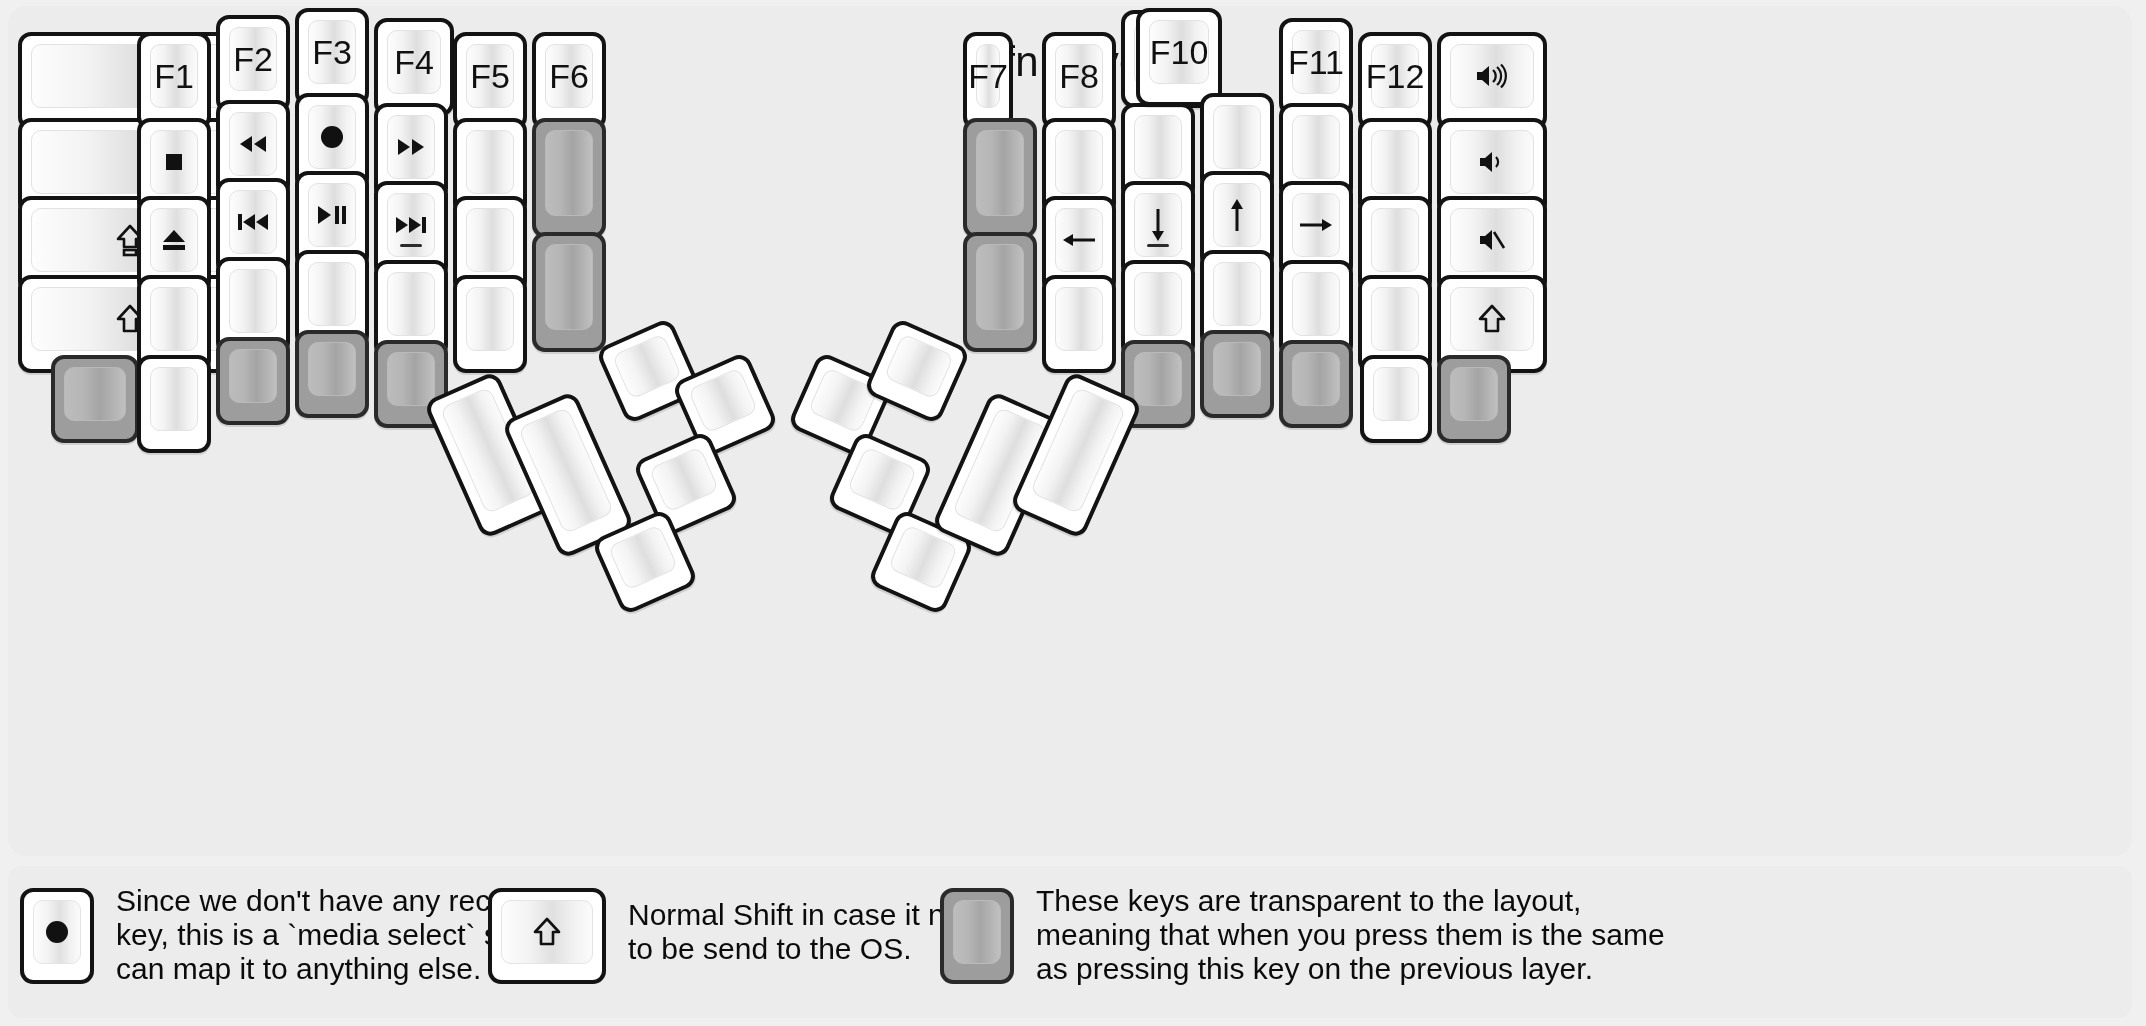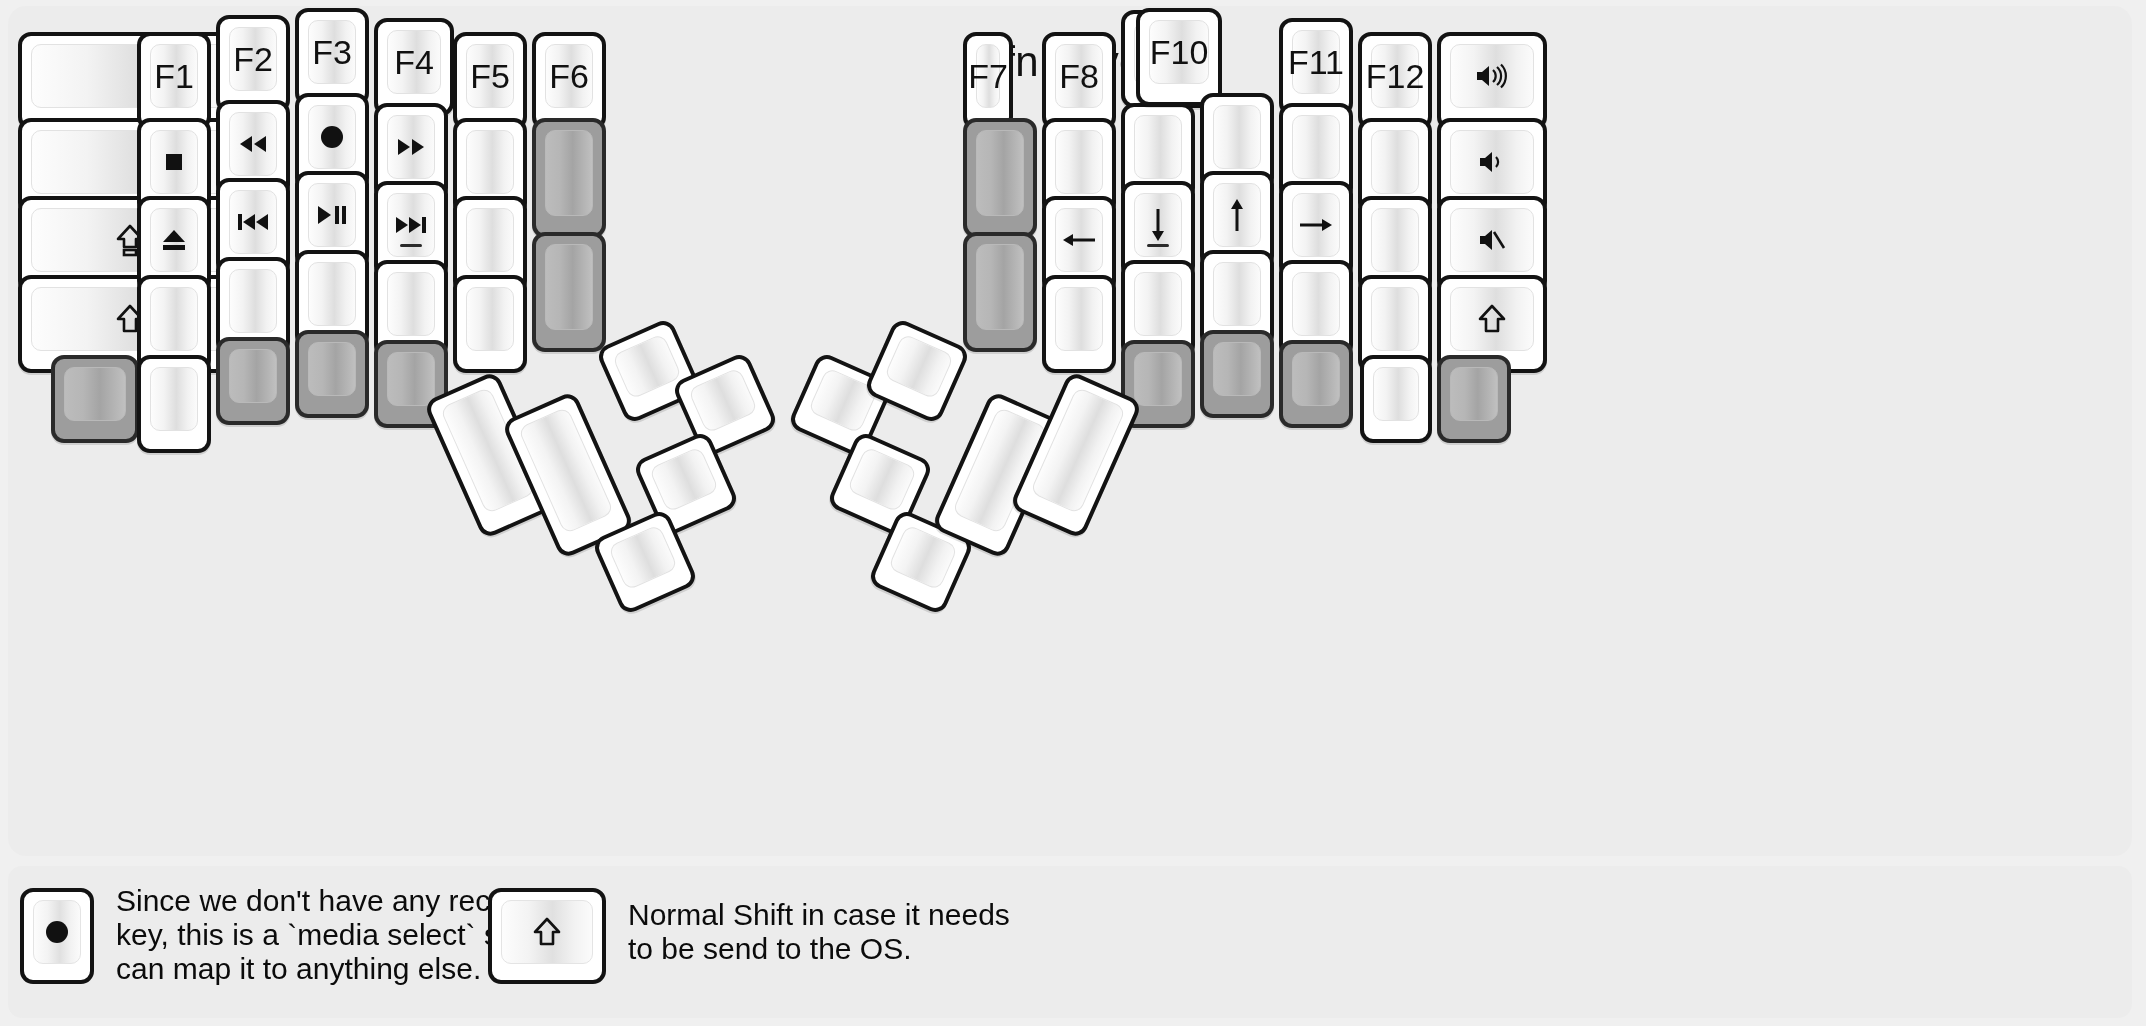--- a/index.html
+++ b/index.html
@@ -547,14 +547,22 @@
           <svg class="ic" width="30" height="32" viewBox="0 0 30 32">
             <path d="M15 3 L27 16 H21 V28 H9 V16 H3 Z" fill="none" stroke="#111" stroke-width="2.6" stroke-linejoin="round"></path>
           </svg>
         </span>
       </div>
     </div>
     <div class="legend-text" style="margin-top:10px;">Normal Shift in case it needs
 to be send to the OS.</div>
   </div>
 
+  <div class="legend-item" style="left:940px;top:888px;">
+    <div class="legend-key trans" style="width:74px;height:96px;">
+      <div class="cap"></div>
+    </div>
+    <div class="legend-text" style="margin-top:-4px;">These keys are transparent to the layout,
+meaning that when you press them is the same
+as pressing this key on the previous layer.</div>
+  </div>
 
 </div>
 
 </body></html>

